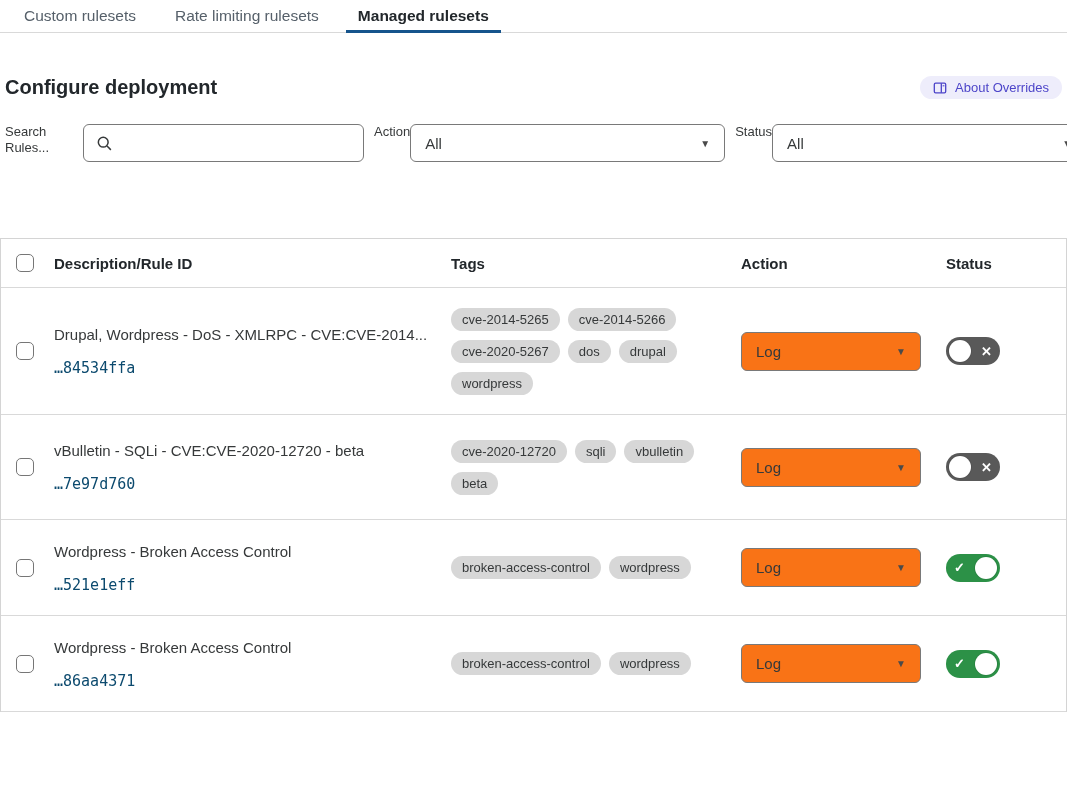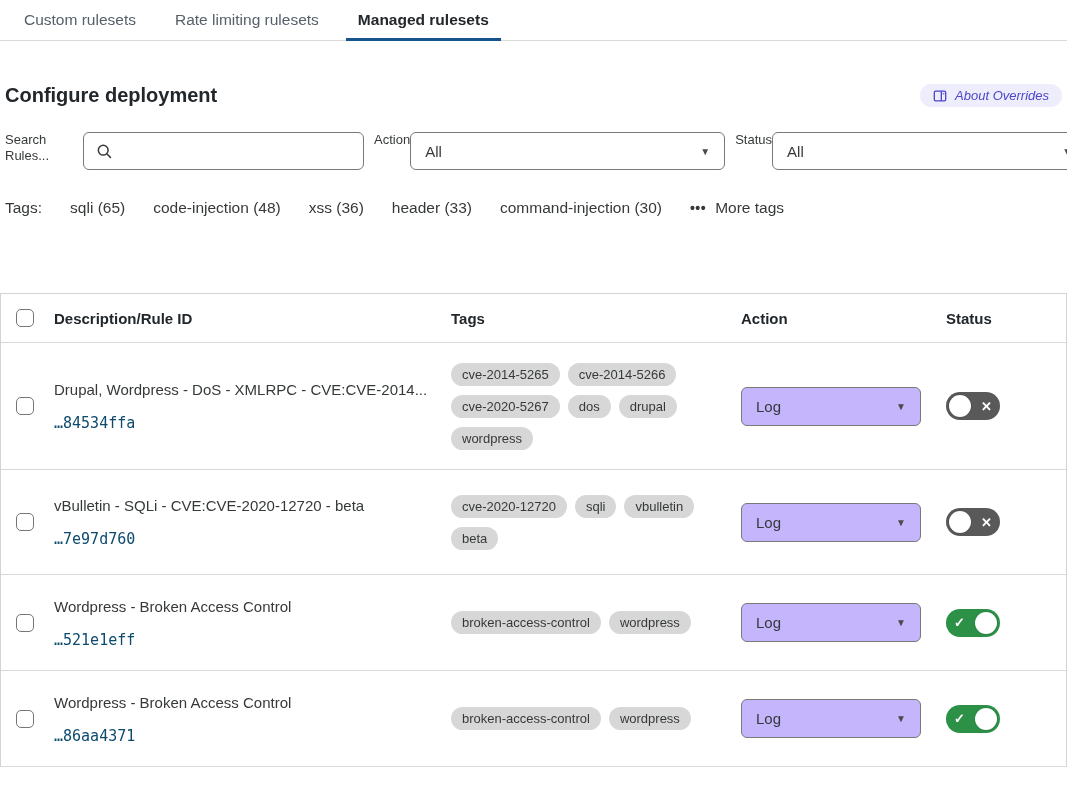--- a/index.html
+++ b/index.html
@@ -9,21 +9,21 @@
     background: #fff;
   }
   .page { width: 1067px; height: 795px; position: relative; overflow: hidden; background: #fff; }
 
   
   .tabs-bar {
     display: flex;
     align-items: stretch;
     padding-left: 12px;
     gap: 15px;
-    height: 41px;
+    height: 33px;
     border-bottom: 1px solid #d9d9d9;
   }
   .tab {
     display: flex; align-items: center;
     padding: 0 12px;
     font-size: 15.5px;
     color: #56606a;
     cursor: pointer;
     position: relative;
   }
@@ -41,21 +41,20 @@
   
   .heading-row { display: flex; align-items: center; gap: 28px; margin-top: 43px; margin-left: 0; justify-content: space-between; }
   .page-title { font-size: 20px; font-weight: 700; color: #22272b; }
   .badge {
     display: inline-flex; align-items: center; gap: 8px;
     background: #eeedfb; color: #4d45c9;
     font-size: 13px;
     padding: 4px 13px;
     border-radius: 13px;
     cursor: pointer;
-    font-style: italic;
   }
 
   
   .filters { display: flex; align-items: flex-end; gap: 10px; margin-top: 25px; }
   .filter-group { display: flex; flex-direction: row; }
   .filter-label { font-size: 13px; color: #36393a; margin-bottom: 5px; line-height: 16px; }
   .search-box {
     width: 315px; height: 38px;
     border: 1px solid #797979; border-radius: 6px;
     display: flex; align-items: center;
@@ -128,21 +127,21 @@
     padding: 5px 11px;
     border-radius: 12px;
     white-space: nowrap;
   }
   .row-select {
     width: 180px; height: 39px;
     border: 1px solid #797979; border-radius: 6px;
     display: flex; align-items: center; justify-content: space-between;
     padding: 0 14px;
     font-size: 15px; color: #36393a;
-    background: #c4b5fd; cursor: pointer;
+    background: #f97316; cursor: pointer;
   }
   .cell-status { padding-left: 5px; }
   .toggle {
     width: 54px; height: 28px;
     border-radius: 14px;
     display: flex; align-items: center; justify-content: space-between;
     padding: 0 3px;
     cursor: pointer;
   }
   .toggle .knob {
@@ -208,32 +207,20 @@
       <div class="filter-group">
         <span class="filter-label">Status</span>
         <div class="select-box">
           <span>All</span>
           <span class="caret">▼</span>
         </div>
       </div>
       <button class="search-btn">Search</button>
     </div>
 
-    <div class="tags-row">
-      <span class="tags-label">Tags:</span>
-      <span class="tag-link">sqli (65)</span>
-      <span class="tag-link">code-injection (48)</span>
-      <span class="tag-link">xss (36)</span>
-      <span class="tag-link">header (33)</span>
-      <span class="tag-link">command-injection (30)</span>
-      <span class="more-tags">
-        <span class="ellipsis-icon">•••</span>
-        <span>More tags</span>
-      </span>
-    </div>
 
     <div class="rules-table">
 
       <div class="trow thead">
         <div class="cell-check">
           <span class="checkbox"></span>
         </div>
         <div>Description/Rule ID</div>
         <div>Tags</div>
         <div>Action</div>

